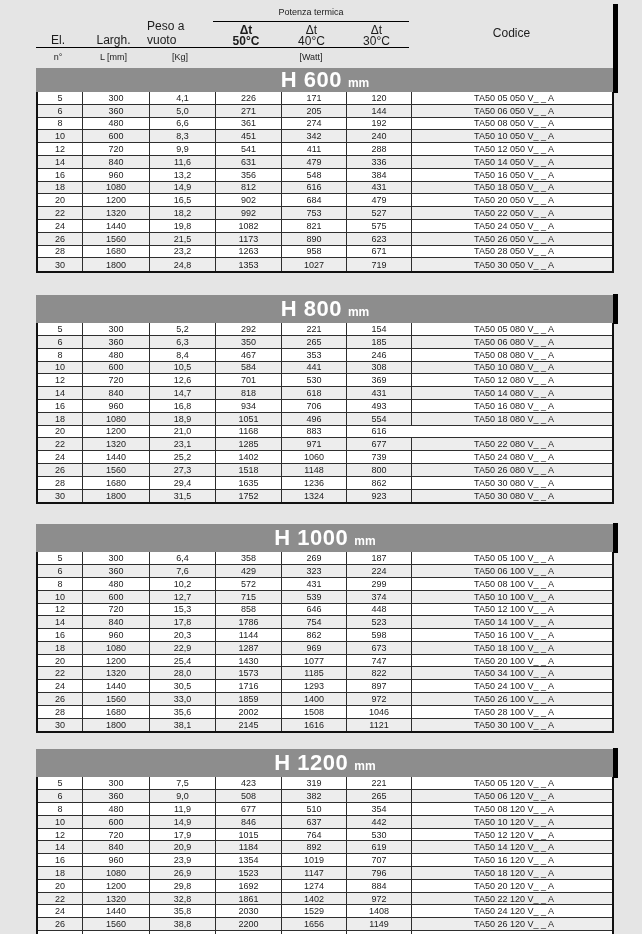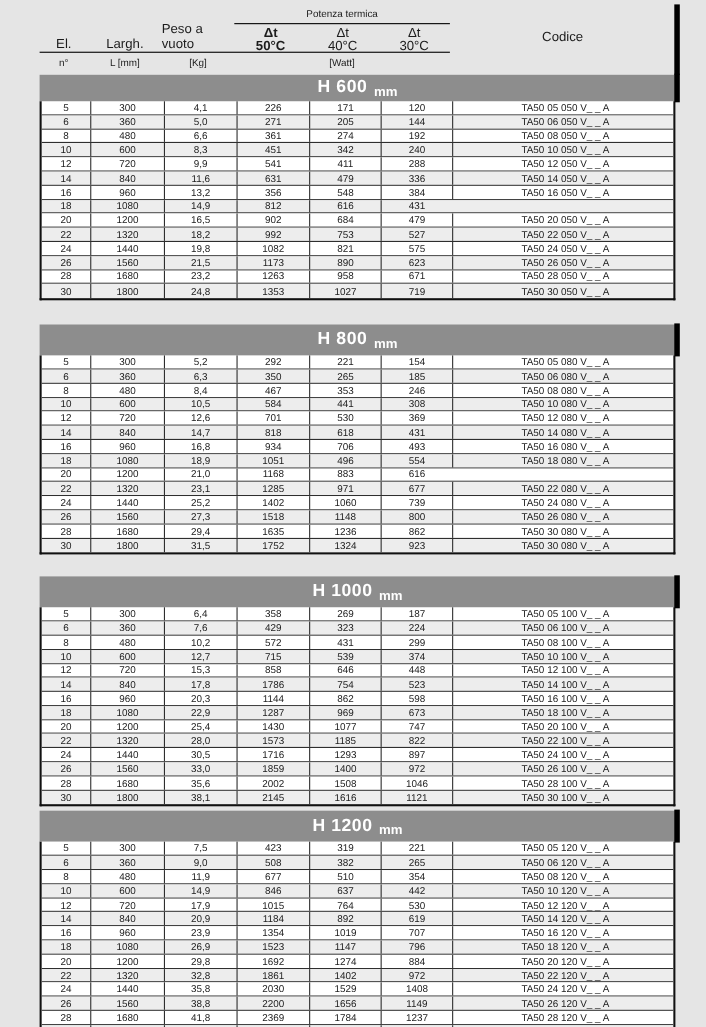--- a/index.html
+++ b/index.html
@@ -43,26 +43,26 @@
   .right-edge-top{position:absolute;left:577px;top:-1px;width:5px;height:64px;background:#000;}
 
   
   .section{position:relative;}
   .section .banner{
     position:relative;height:28px;background:var(--banner-bg);
     display:flex;align-items:center;justify-content:center;
     color:#fff;
   }
   .section:first-of-type .banner{height:24px;}
-  .banner .t{font-weight:bold;font-size:16px;letter-spacing:0.5px;line-height:1;}
+  .banner .t{font-weight:bold;font-size:22px;letter-spacing:0.5px;line-height:1;}
   .banner .u{font-weight:bold;font-size:12px;margin-left:6px;line-height:1;padding-top:6px;}
   .banner .cap{position:absolute;right:-4px;top:-1px;bottom:-1px;width:5px;background:#000;}
   .section{margin-bottom:20px;}
   .section.s0{margin-bottom:22px;}
-  .section.s2{margin-bottom:4px;}
+  .section.s2{margin-bottom:16px;}
 
   .tbody{
     border-left:2px solid #111;border-right:2px solid #111;border-bottom:2px solid #111;
   }
   .trow{
     display:grid;grid-template-columns:var(--cols);height:12.8px;
     border-bottom:1px solid var(--line);background:#fff;
   }
   .trow:last-child{border-bottom:none;}
   .trow:nth-child(even){background:var(--stripe);}
@@ -180,20 +180,21 @@
               <div class="cell">384</div>
               <div class="cell">TA50 16 050 V_ _ A</div>
             </div>
             <div class="trow">
               <div class="cell">18</div>
               <div class="cell">1080</div>
               <div class="cell">14,9</div>
               <div class="cell">812</div>
               <div class="cell">616</div>
               <div class="cell">431</div>
+              <div class="cell">TA50 18 050 V_ _ A</div>
             </div>
             <div class="trow">
               <div class="cell">20</div>
               <div class="cell">1200</div>
               <div class="cell">16,5</div>
               <div class="cell">902</div>
               <div class="cell">684</div>
               <div class="cell">479</div>
               <div class="cell">TA50 20 050 V_ _ A</div>
             </div>
@@ -468,21 +469,21 @@
               <div class="cell">747</div>
               <div class="cell">TA50 20 100 V_ _ A</div>
             </div>
             <div class="trow">
               <div class="cell">22</div>
               <div class="cell">1320</div>
               <div class="cell">28,0</div>
               <div class="cell">1573</div>
               <div class="cell">1185</div>
               <div class="cell">822</div>
-              <div class="cell">TA50 22 100 V_ _ A</div>
+              <div class="cell">TA50 34 100 V_ _ A</div>
             </div>
             <div class="trow">
               <div class="cell">24</div>
               <div class="cell">1440</div>
               <div class="cell">30,5</div>
               <div class="cell">1716</div>
               <div class="cell">1293</div>
               <div class="cell">897</div>
               <div class="cell">TA50 24 100 V_ _ A</div>
             </div>

